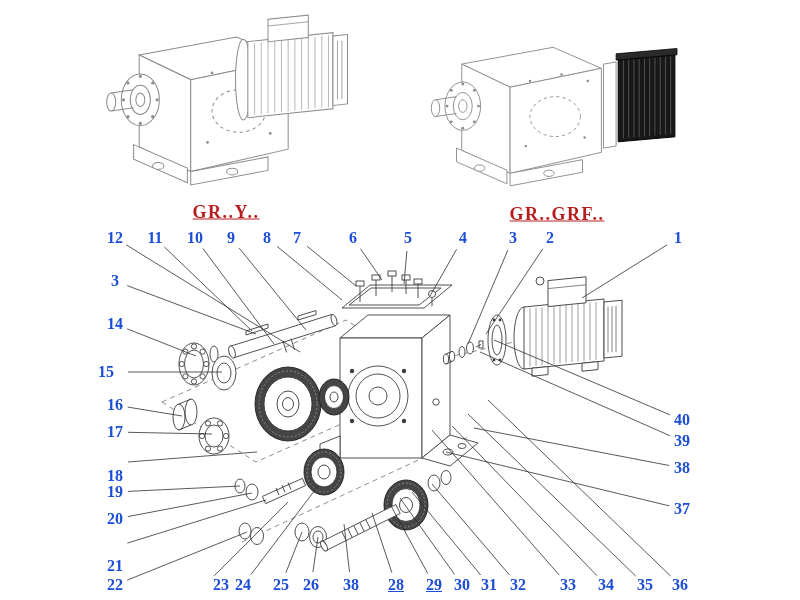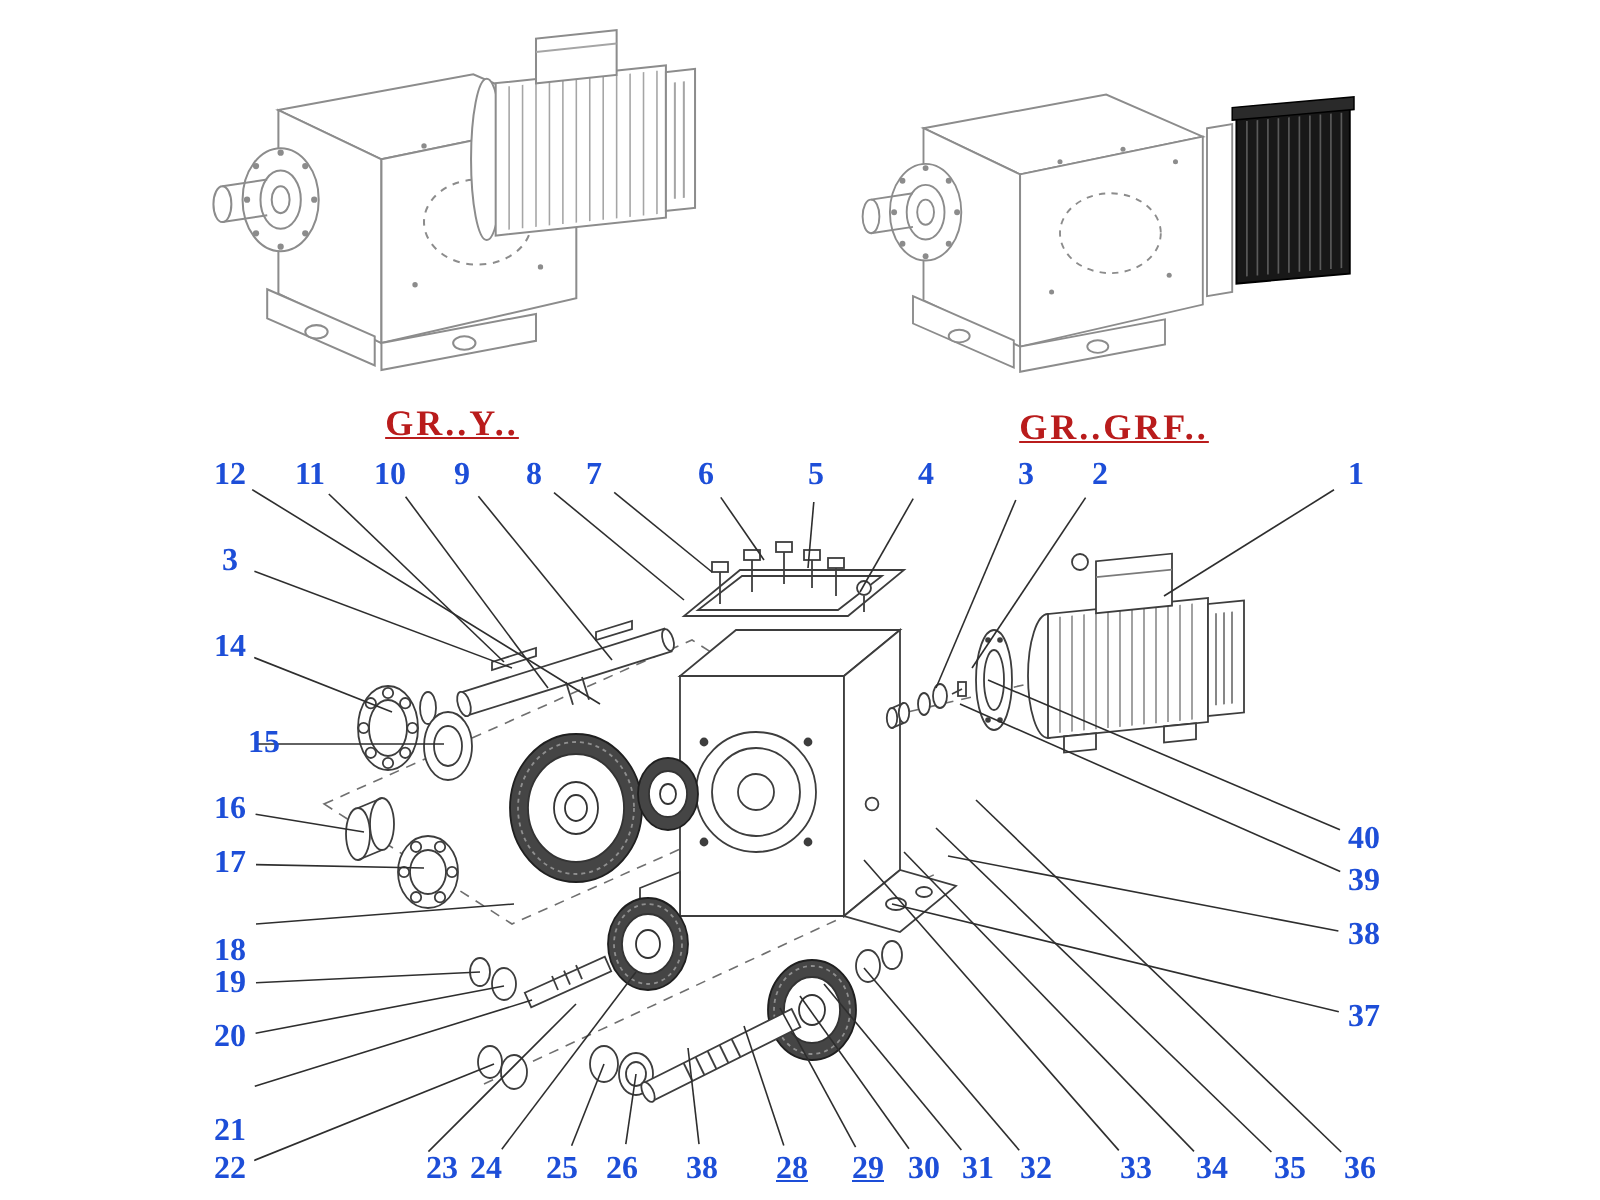--- a/index.html
+++ b/index.html
@@ -366,21 +366,21 @@
       <span class="callout" style="left: 267px; top: 238px;">8</span>
       <span class="callout" style="left: 297px; top: 238px;">7</span>
       <span class="callout" style="left: 353px; top: 238px;">6</span>
       <span class="callout" style="left: 408px; top: 238px;">5</span>
       <span class="callout" style="left: 463px; top: 238px;">4</span>
       <span class="callout" style="left: 513px; top: 238px;">3</span>
       <span class="callout" style="left: 550px; top: 238px;">2</span>
       <span class="callout" style="left: 678px; top: 238px;">1</span>
       <span class="callout" style="left: 115px; top: 281px;">3</span>
       <span class="callout" style="left: 115px; top: 324px;">14</span>
-      <span class="callout" style="left: 132px; top: 372px; text-align: center;">15</span>
+      <span class="callout" style="left: 106px; top: 372px; text-align: center;">15</span>
       <span class="callout" style="left: 115px; top: 405px;">16</span>
       <span class="callout" style="left: 115px; top: 432px;">17</span>
       <span class="callout" style="left: 115px; top: 476px;">18</span>
       <span class="callout" style="left: 115px; top: 492px;">19</span>
       <span class="callout" style="left: 115px; top: 519px;">20</span>
       <span class="callout" style="left: 115px; top: 547px; margin-top: 19px;">21</span>
       <span class="callout" style="left: 115px; top: 585px;">22</span>
       <span class="callout" style="left: 221px; top: 585px;">23</span>
       <span class="callout" style="left: 243px; top: 585px;">24</span>
       <span class="callout" style="left: 281px; top: 585px;">25</span>

